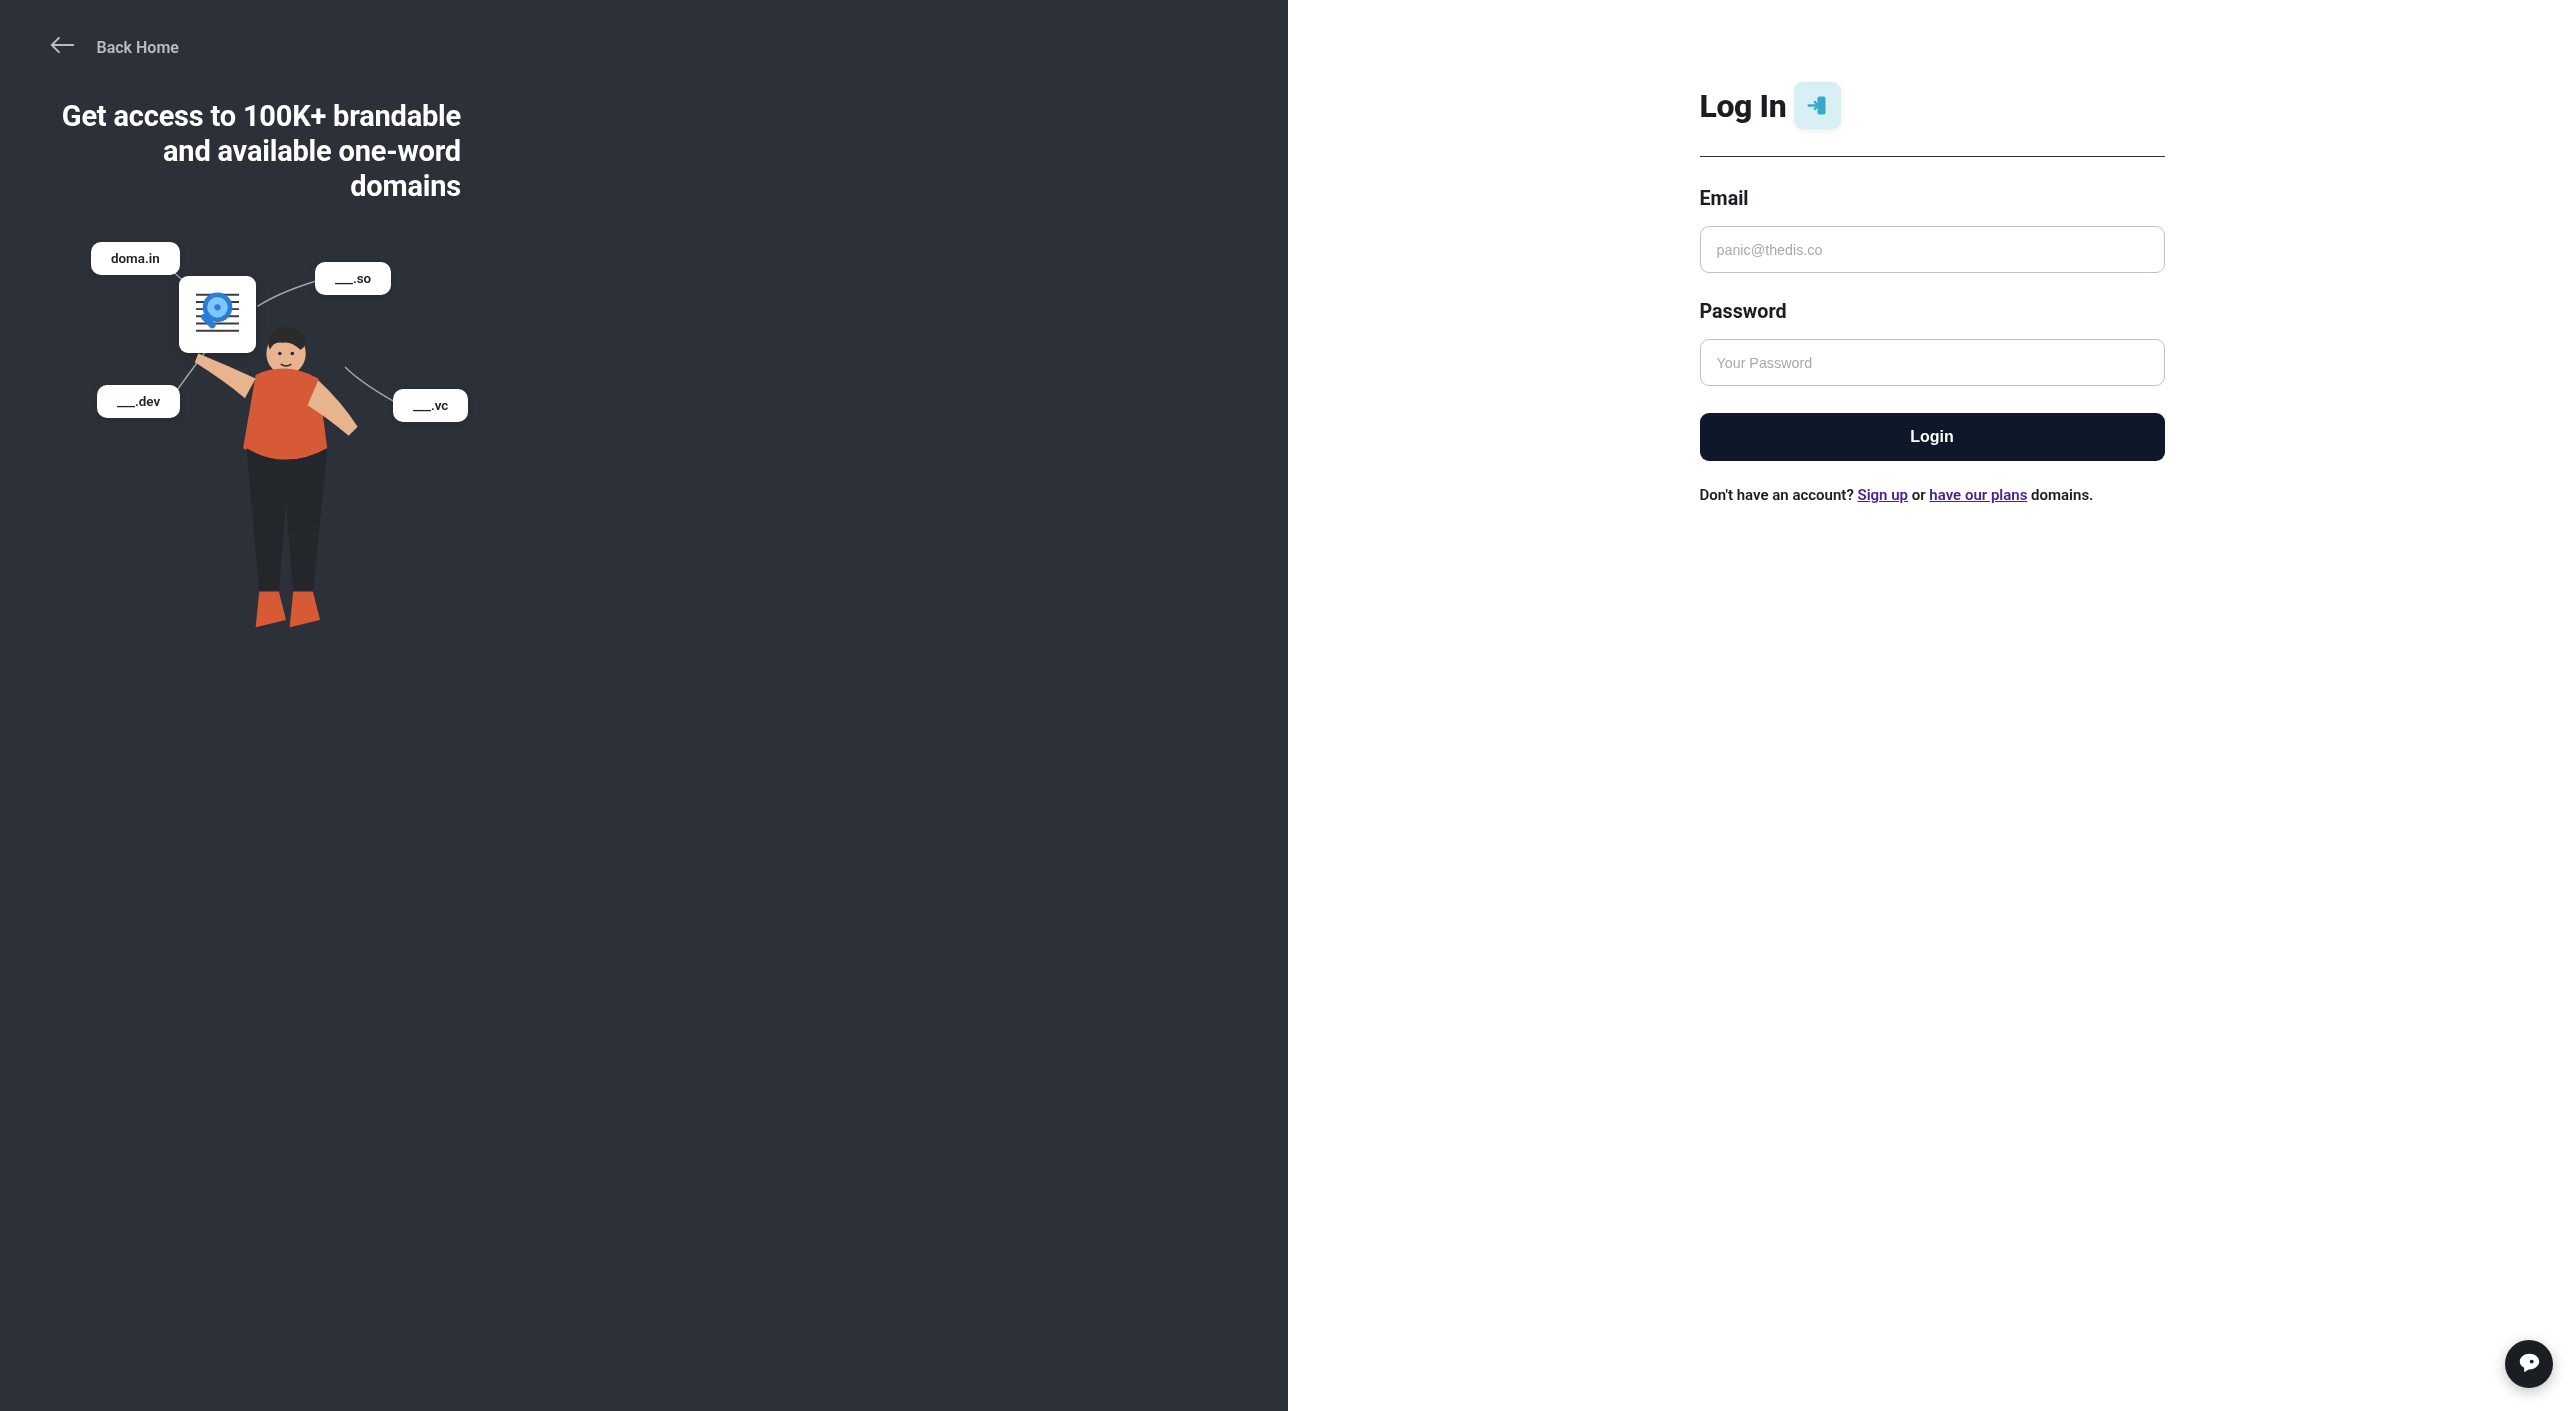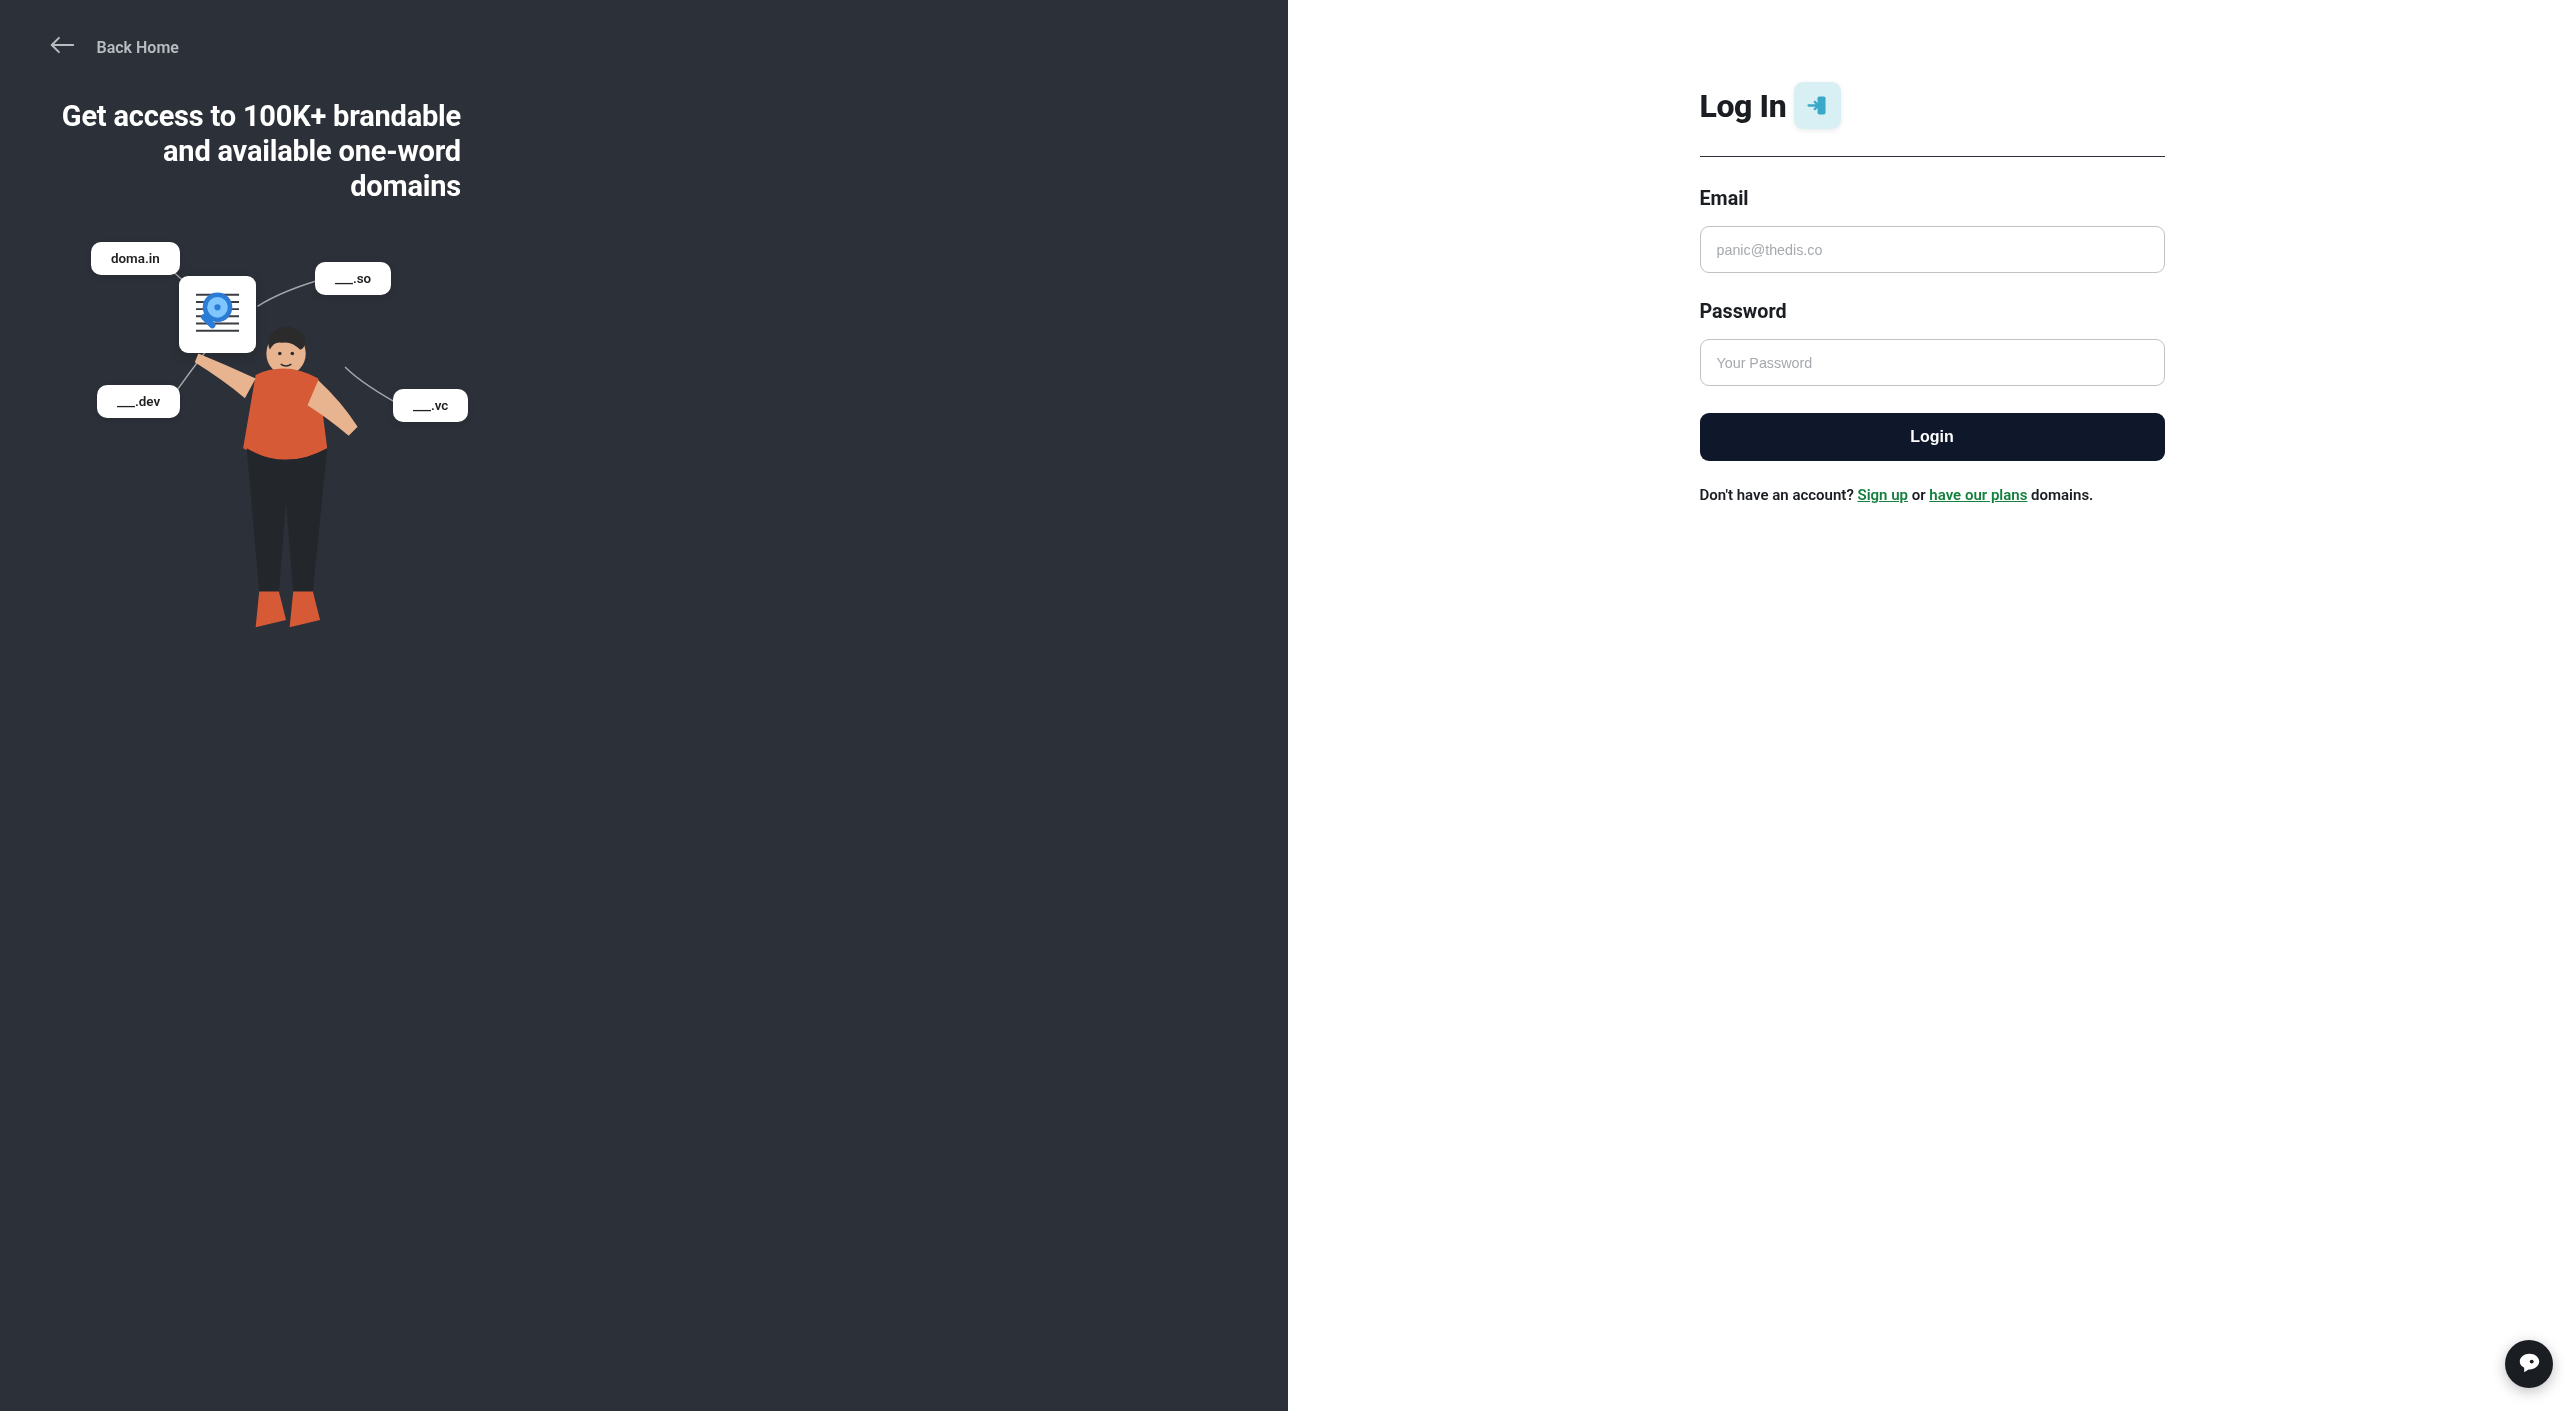--- a/index.html
+++ b/index.html
@@ -136,21 +136,21 @@
     cursor: pointer;
     margin-bottom: 25px;
   }
 
   .footer-text {
     font-size: 15px;
     font-weight: 600;
     color: #1a1d21;
   }
   .footer-text a {
-    color: #15803d;
+    color: #4c1d95;
     text-decoration: underline;
     cursor: pointer;
   }
 
   .chat-widget {
     position: fixed;
     bottom: 23px;
     right: 23px;
     width: 48px; height: 48px;
     border-radius: 50%;

